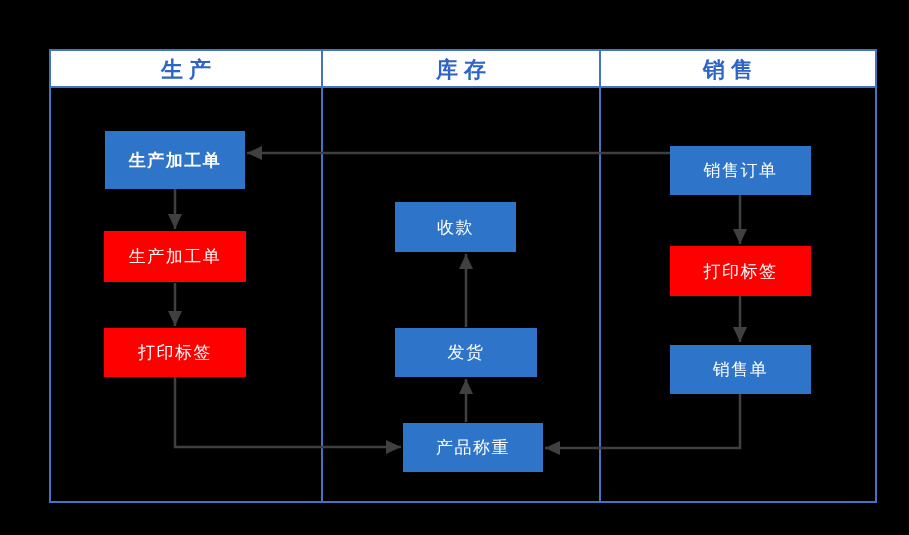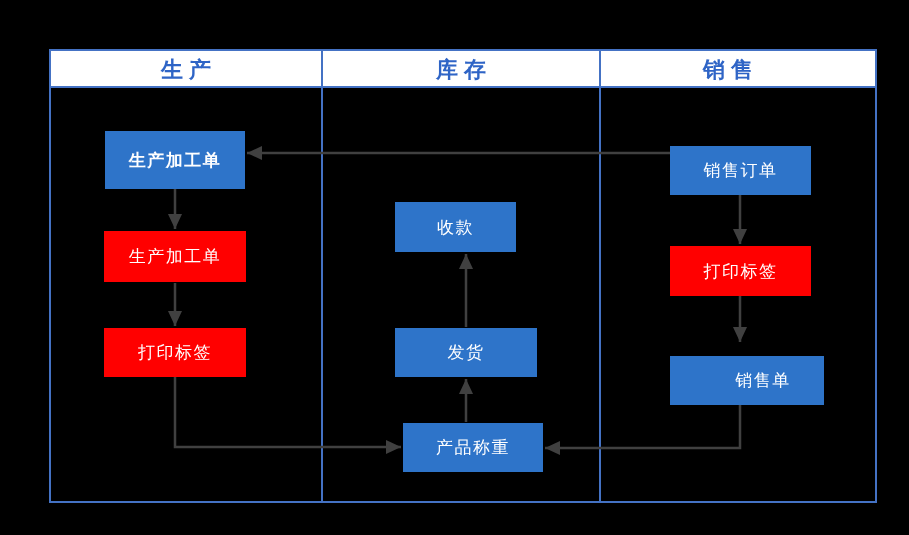--- a/index.html
+++ b/index.html
@@ -79,21 +79,21 @@
   .node-red  { background: var(--node_red,  #FF0000); }
 
   .n1 { left: 105px; top: 131px; width: 140px; height: 58px; font-weight: bold; }
   .n2 { left: 104px; top: 231px; width: 142px; height: 51px; }
   .n3 { left: 104px; top: 328px; width: 142px; height: 49px; }
   .n4 { left: 395px; top: 202px; width: 121px; height: 50px; }
   .n5 { left: 395px; top: 328px; width: 142px; height: 49px; font-family: Liberation Serif, serif; }
   .n6 { left: 403px; top: 423px; width: 140px; height: 49px; }
   .n7 { left: 670px; top: 146px; width: 141px; height: 49px; }
   .n8 { left: 670px; top: 246px; width: 141px; height: 50px; }
-  .n9 { left: 670px; top: 356px; width: 122px; height: 49px; padding-left: 32px; }
+  .n9 { left: 670px; top: 345px; width: 141px; height: 49px; }
 </style>
 </head>
 <body>
 
 <div id="stage">
 
   <div id="frame">
     <div class="inner">
       <div class="hdr-row"></div>
       <div class="hdr-cell hc1">生产</div>

